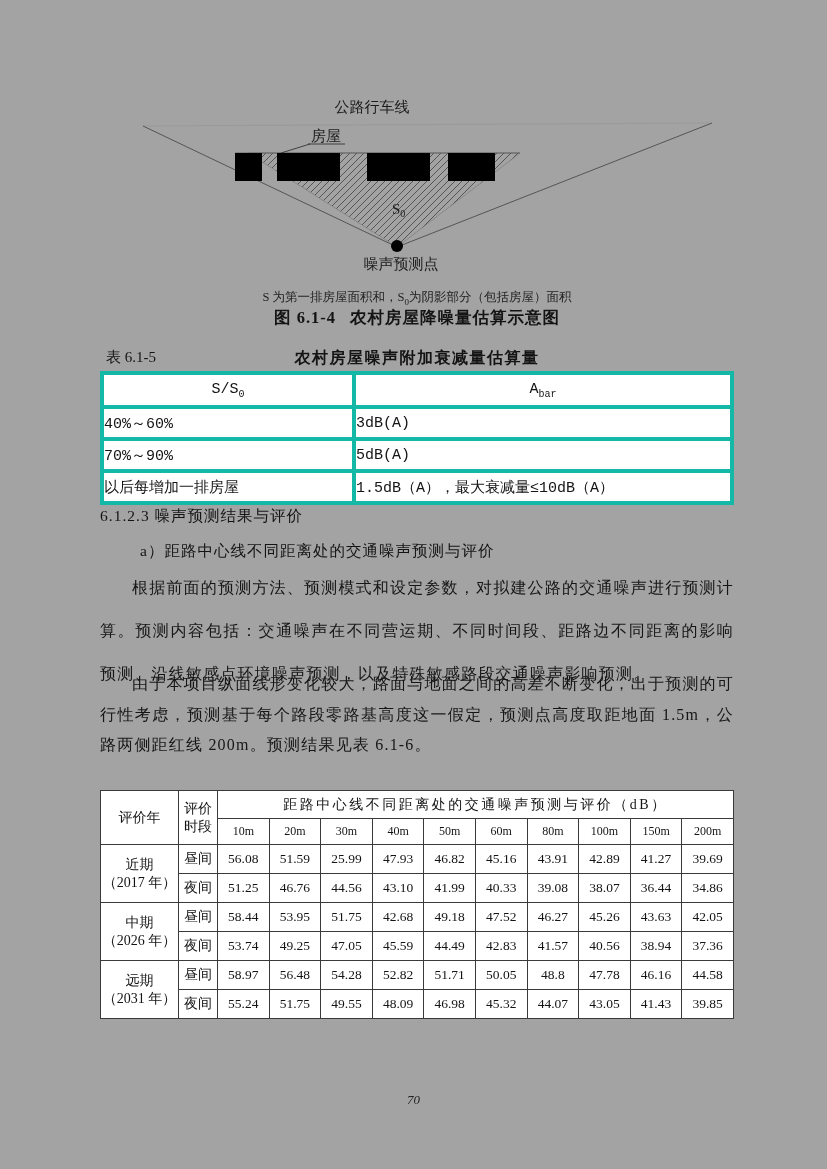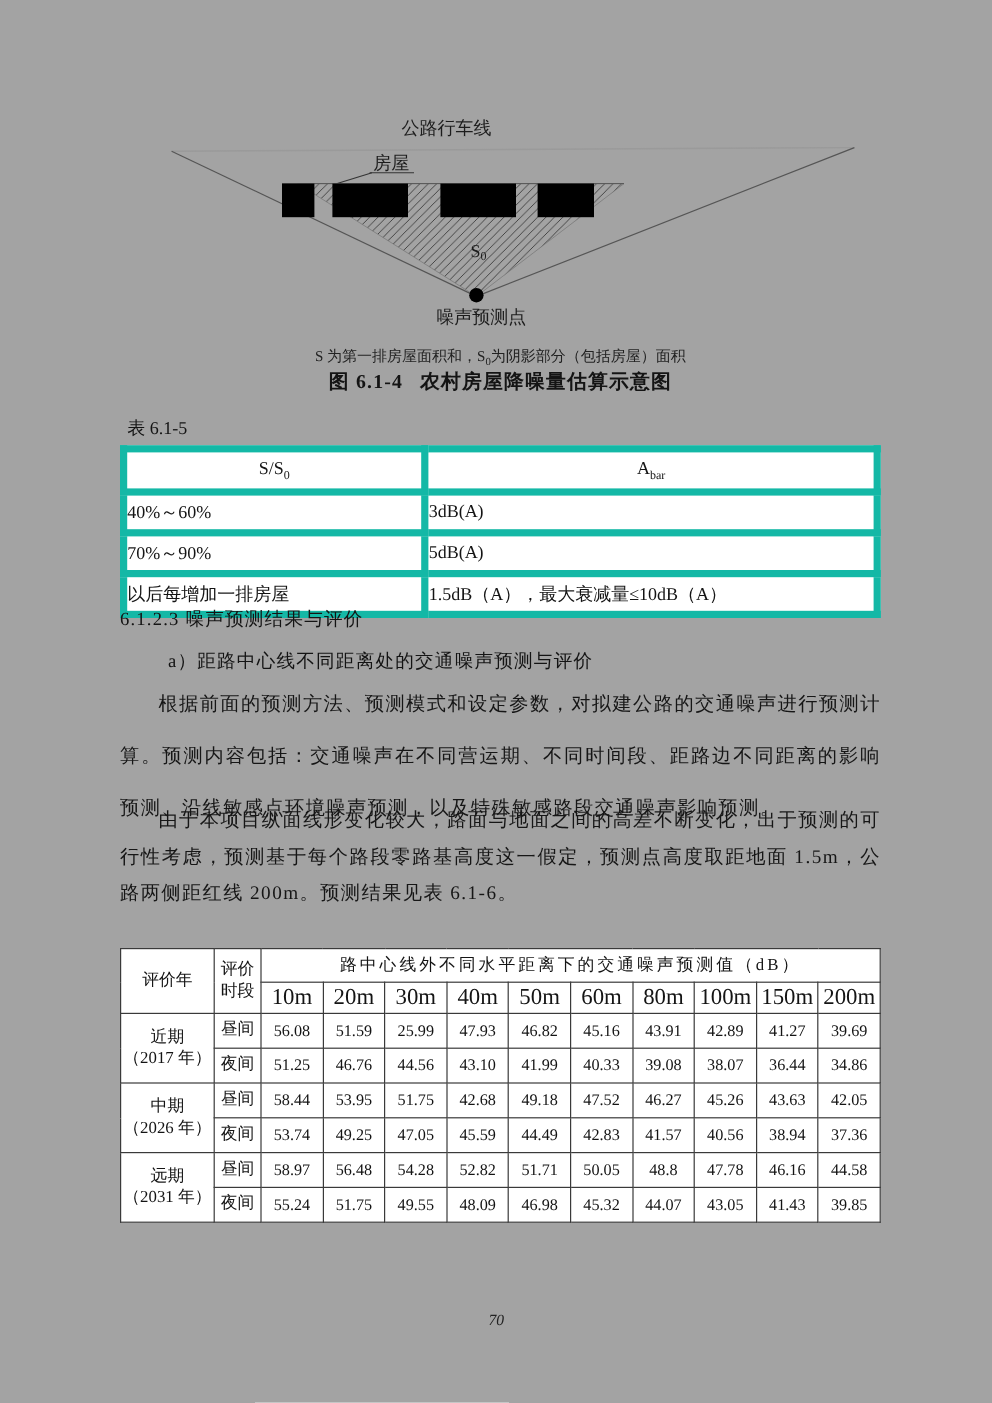--- a/index.html
+++ b/index.html
@@ -15,28 +15,28 @@
   .fig-note sub{font-size:9px;}
   .fig-caption{top:307px;text-align:center;font-size:16.5px;font-weight:bold;letter-spacing:1px;}
   .fig-caption .cap-label{margin-right:14px;}
   
   .t-title{height:20px;text-align:center;font-size:16px;font-weight:bold;letter-spacing:1.5px;}
   .t-title .t-label{position:absolute;left:6px;font-weight:normal;font-size:15px;letter-spacing:0;}
   
   table{border-collapse:collapse;table-layout:fixed;}
   .t615,.t616{position:absolute;left:100px;width:634px;background:#fff;}
   .t615{top:371px;}
-  .t615 th,.t615 td{border:6px solid #14b8a6;vertical-align:middle;font-size:15px;font-weight:normal;padding:0;}
+  .t615 th,.t615 td{border:4px solid #14b8a6;vertical-align:middle;font-size:15px;font-weight:normal;padding:0;font-family:Liberation Mono, monospace;}
   .t615 th{height:30px;}
   .t615 td{height:28px;}
   .t615 sub{font-size:10px;}
   .t616{top:790px;}
   .t616 th,.t616 td{border:1px solid #3a3a3a;text-align:center;vertical-align:middle;font-weight:normal;padding:0;line-height:1.25;}
   .t616 thead tr:first-child th{height:27px;}
-  .t616 thead tr:last-child th{height:25px;font-size:19px;}
+  .t616 thead tr:last-child th{height:25px;font-size:12px;}
   .t616 tbody td{height:28px;font-size:13.5px;}
   .t616 td[data-name="year-cell"],.t616 td[data-name="period-cell"]{font-size:14px;}
   .t616 .span-h{font-size:14px;letter-spacing:2.5px;}
   .t616 th[data-name="year-column-header"],.t616 th[data-name="period-column-header"]{font-size:14px;}
   
   .sec-heading{top:506px;font-size:15.5px;letter-spacing:1px;}
   .sec-sub{top:541px;padding-left:40px;font-size:15.5px;letter-spacing:1px;}
   .para{text-align:justify;font-size:16px;letter-spacing:1.2px;text-indent:2em;color:#161616;}
   .para1{top:566px;line-height:43px;}
   .para2{top:669px;line-height:30.5px;}
@@ -82,20 +82,21 @@
     <text x="401" y="179" font-size="15" text-anchor="middle" data-name="prediction-point-label">噪声预测点</text>
   </svg>
 
   <div class="abs col fig-note" data-name="figure-note"><span data-name="figure-note-text">S 为第一排房屋面积和，S</span><sub data-name="figure-note-sub">0</sub><span data-name="figure-note-text">为阴影部分（包括房屋）面积</span></div>
   <div class="abs col fig-caption" data-name="figure-caption">
     <span class="cap-label" data-name="figure-caption-label">图 6.1-4</span><span data-name="figure-caption-title">农村房屋降噪量估算示意图</span>
   </div>
 
   <div class="abs col t-title t615-title" data-name="table-615-title-row">
     <span class="t-label" data-name="table-615-label">表 6.1-5</span>
+    <span data-name="table-615-title">农村房屋噪声附加衰减量估算量</span>
   </div>
 
   <table class="t615" data-name="table-615">
     <colgroup>
         <col style="width:40%">
         <col style="width:60%">
       </colgroup>
     <thead>
       <tr data-name="table-header-row">
         <th data-name="header-ratio"><span data-name="header-ratio-text">S/S</span><sub data-name="header-ratio-sub">0</sub></th>
@@ -140,21 +141,21 @@
         <col>
         <col>
         <col>
         <col>
         <col>
       </colgroup>
       <thead>
         <tr data-name="table-header-row">
           <th rowspan="2" data-name="year-column-header">评价年</th>
           <th rowspan="2" data-name="period-column-header"><span data-name="period-header-line">评价</span><br><span data-name="period-header-line">时段</span></th>
-          <th colspan="10" class="span-h" data-name="distance-span-header">路中心线外不同水平距离下的交通噪声预测值（dB）</th>
+          <th colspan="10" class="span-h" data-name="distance-span-header">距路中心线不同距离处的交通噪声预测与评价（dB）</th>
         </tr>
         <tr data-name="table-header-row">
           <th data-name="distance-header">10m</th>
           <th data-name="distance-header">20m</th>
           <th data-name="distance-header">30m</th>
           <th data-name="distance-header">40m</th>
           <th data-name="distance-header">50m</th>
           <th data-name="distance-header">60m</th>
           <th data-name="distance-header">80m</th>
           <th data-name="distance-header">100m</th>

